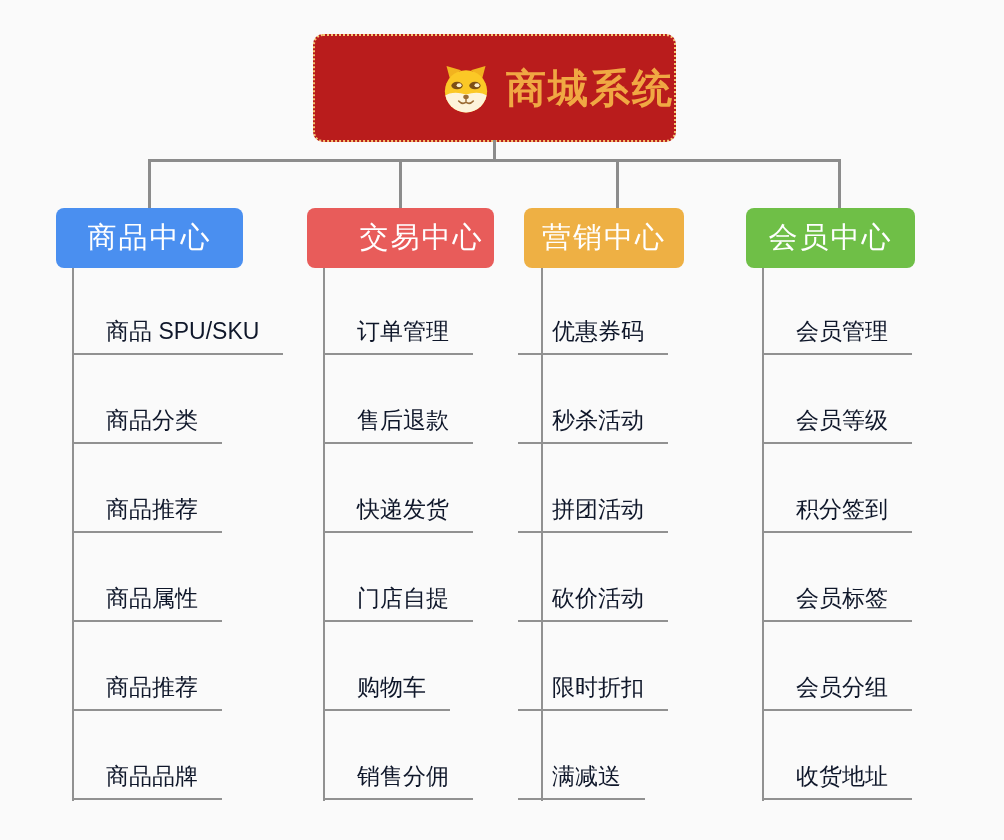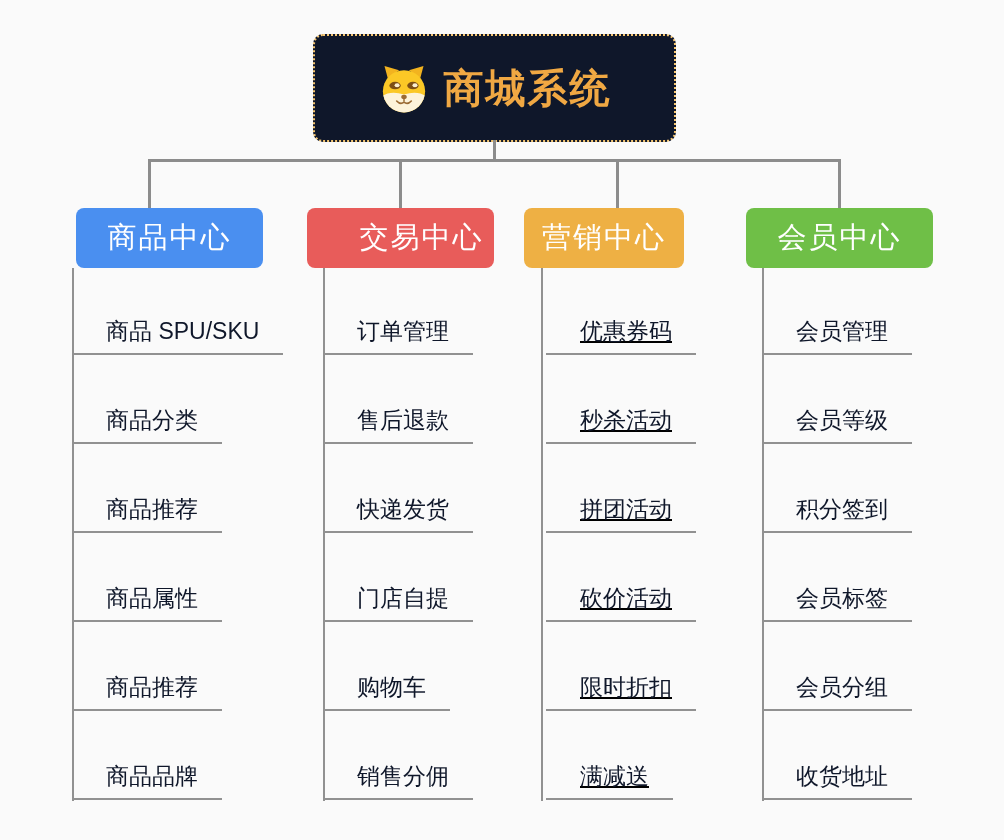--- a/index.html
+++ b/index.html
@@ -8,24 +8,24 @@
     background:#fafafa;
     font-family:"Liberation Sans", sans-serif;
     overflow:hidden;
     position:relative;
   }
   .canvas { position:absolute; inset:0; }
 
   
   .root-node {
     position:absolute; left:313px; top:34px; width:363px; height:108px;
-    background:#0f172a;
+    background:#b91c1c;
     border:2px dotted #f5c672;
     border-radius:10px;
-    display:flex; align-items:center; justify-content:center; gap:14px;
+    display:flex; align-items:center; justify-content:flex-end; gap:14px;
     cursor:pointer;
   }
   .root-title {
     font-size:40px; font-weight:600; letter-spacing:2px;
     color:#f0a843; line-height:1;
   }
   .doge { width:52px; height:52px; flex:0 0 auto; }
 
   
   .line { position:absolute; background:#8c8c8c; }
@@ -35,31 +35,31 @@
   .d0 { left:148px; } .d1 { left:399px; } .d2 { left:616px; } .d3 { left:838px; }
 
   
   .branch-box {
     position:absolute; top:208px; height:60px;
     border-radius:8px;
     display:flex; align-items:center; justify-content:center;
     color:#ffffff; font-size:29px; letter-spacing:2px;
     cursor:pointer;
   }
-  .b0 { left:56px;  width:187px;margin-left:20px; }
+  .b0 { left:56px;  width:187px; }
   .b1 { left:307px; width:187px;padding-left:42px; }
   .b2 { left:524px; width:160px; }
-  .b3 { left:746px; width:187px; }
+  .b3 { left:746px; width:169px; }
 
   
   .col-line { position:absolute; top:268px; width:2px; height:533px; background:#919191; }
   .cl0 { left:72px; } .cl1 { left:323px; } .cl2 { left:541px; } .cl3 { left:762px; }
 
   .col { position:absolute; top:266px; }
-  .co0 { left:72px; } .co1 { left:323px; } .co2 { left:546px;text-decoration:underline; } .co3 { left:762px; }
+  .co0 { left:72px; } .co1 { left:323px; } .co2 { left:518px; } .co3 { left:762px; }
 
   .item {
     width:max-content; height:89px;
     padding:0 24px 7px 34px;
     display:flex; align-items:flex-end;
     border-bottom:2px solid #919191;
     font-size:23px; color:#0f172a; line-height:1.2;
     white-space:nowrap; cursor:pointer;
   }
 </style>

